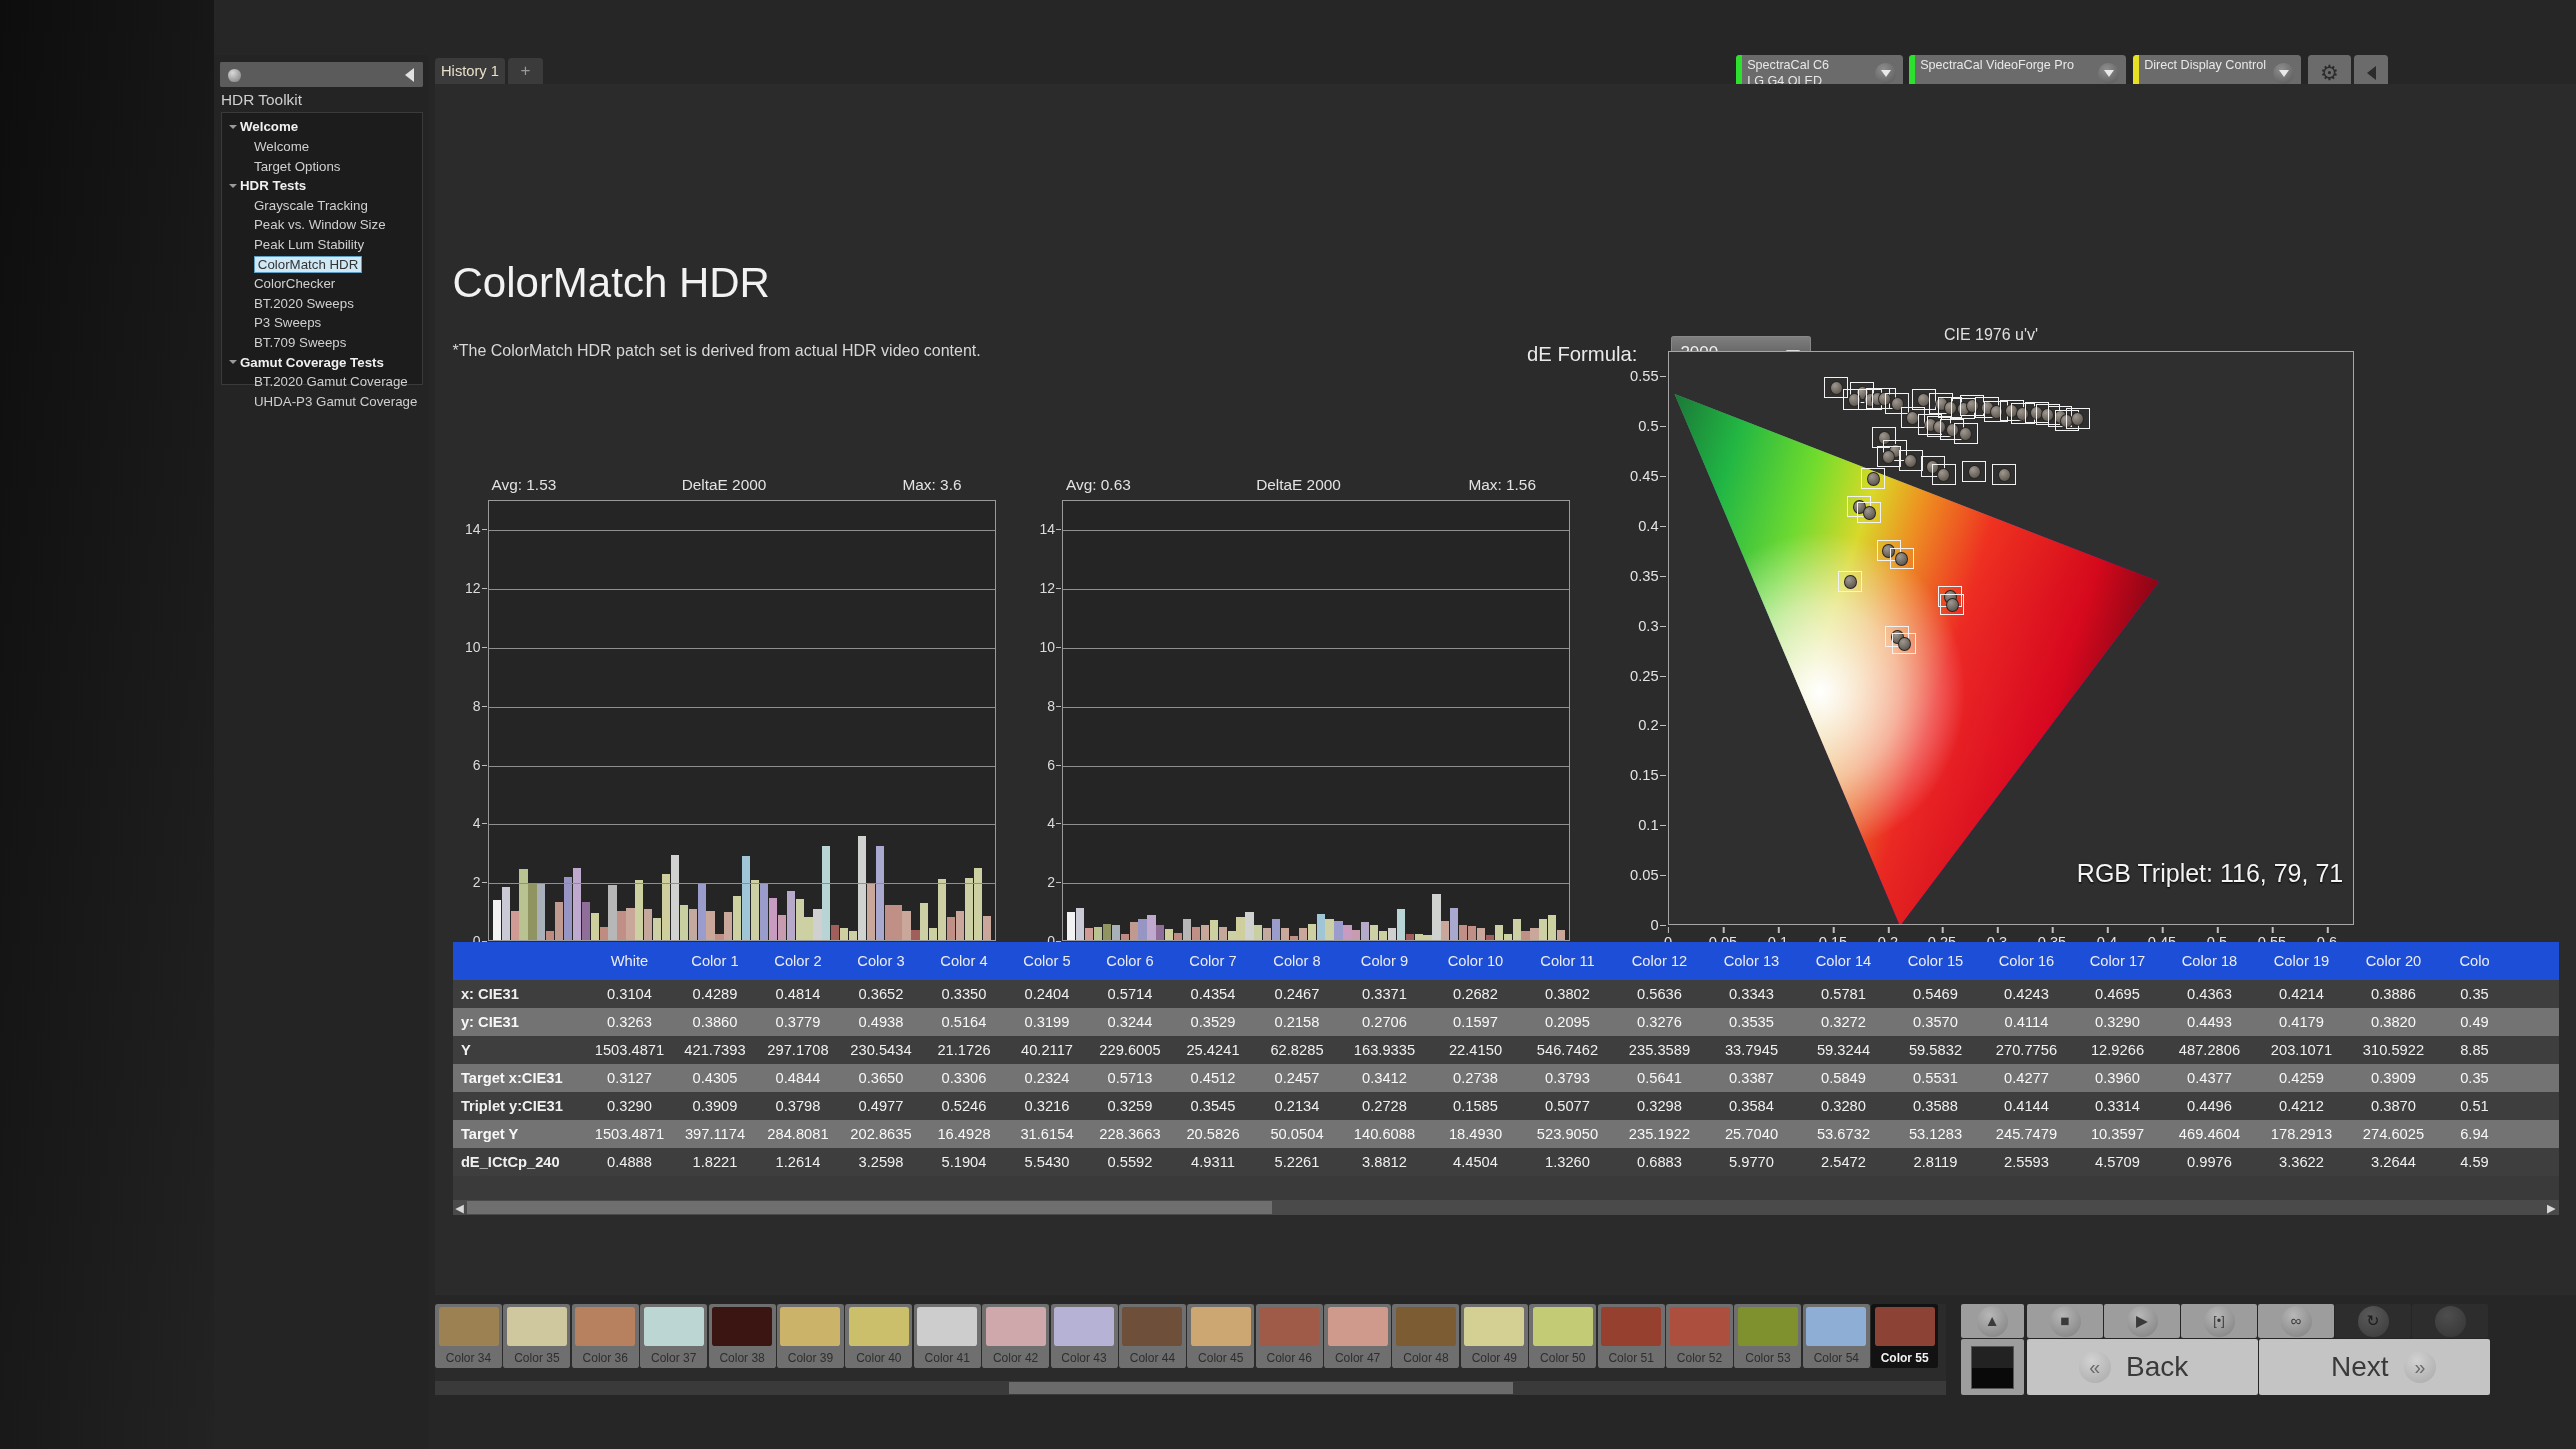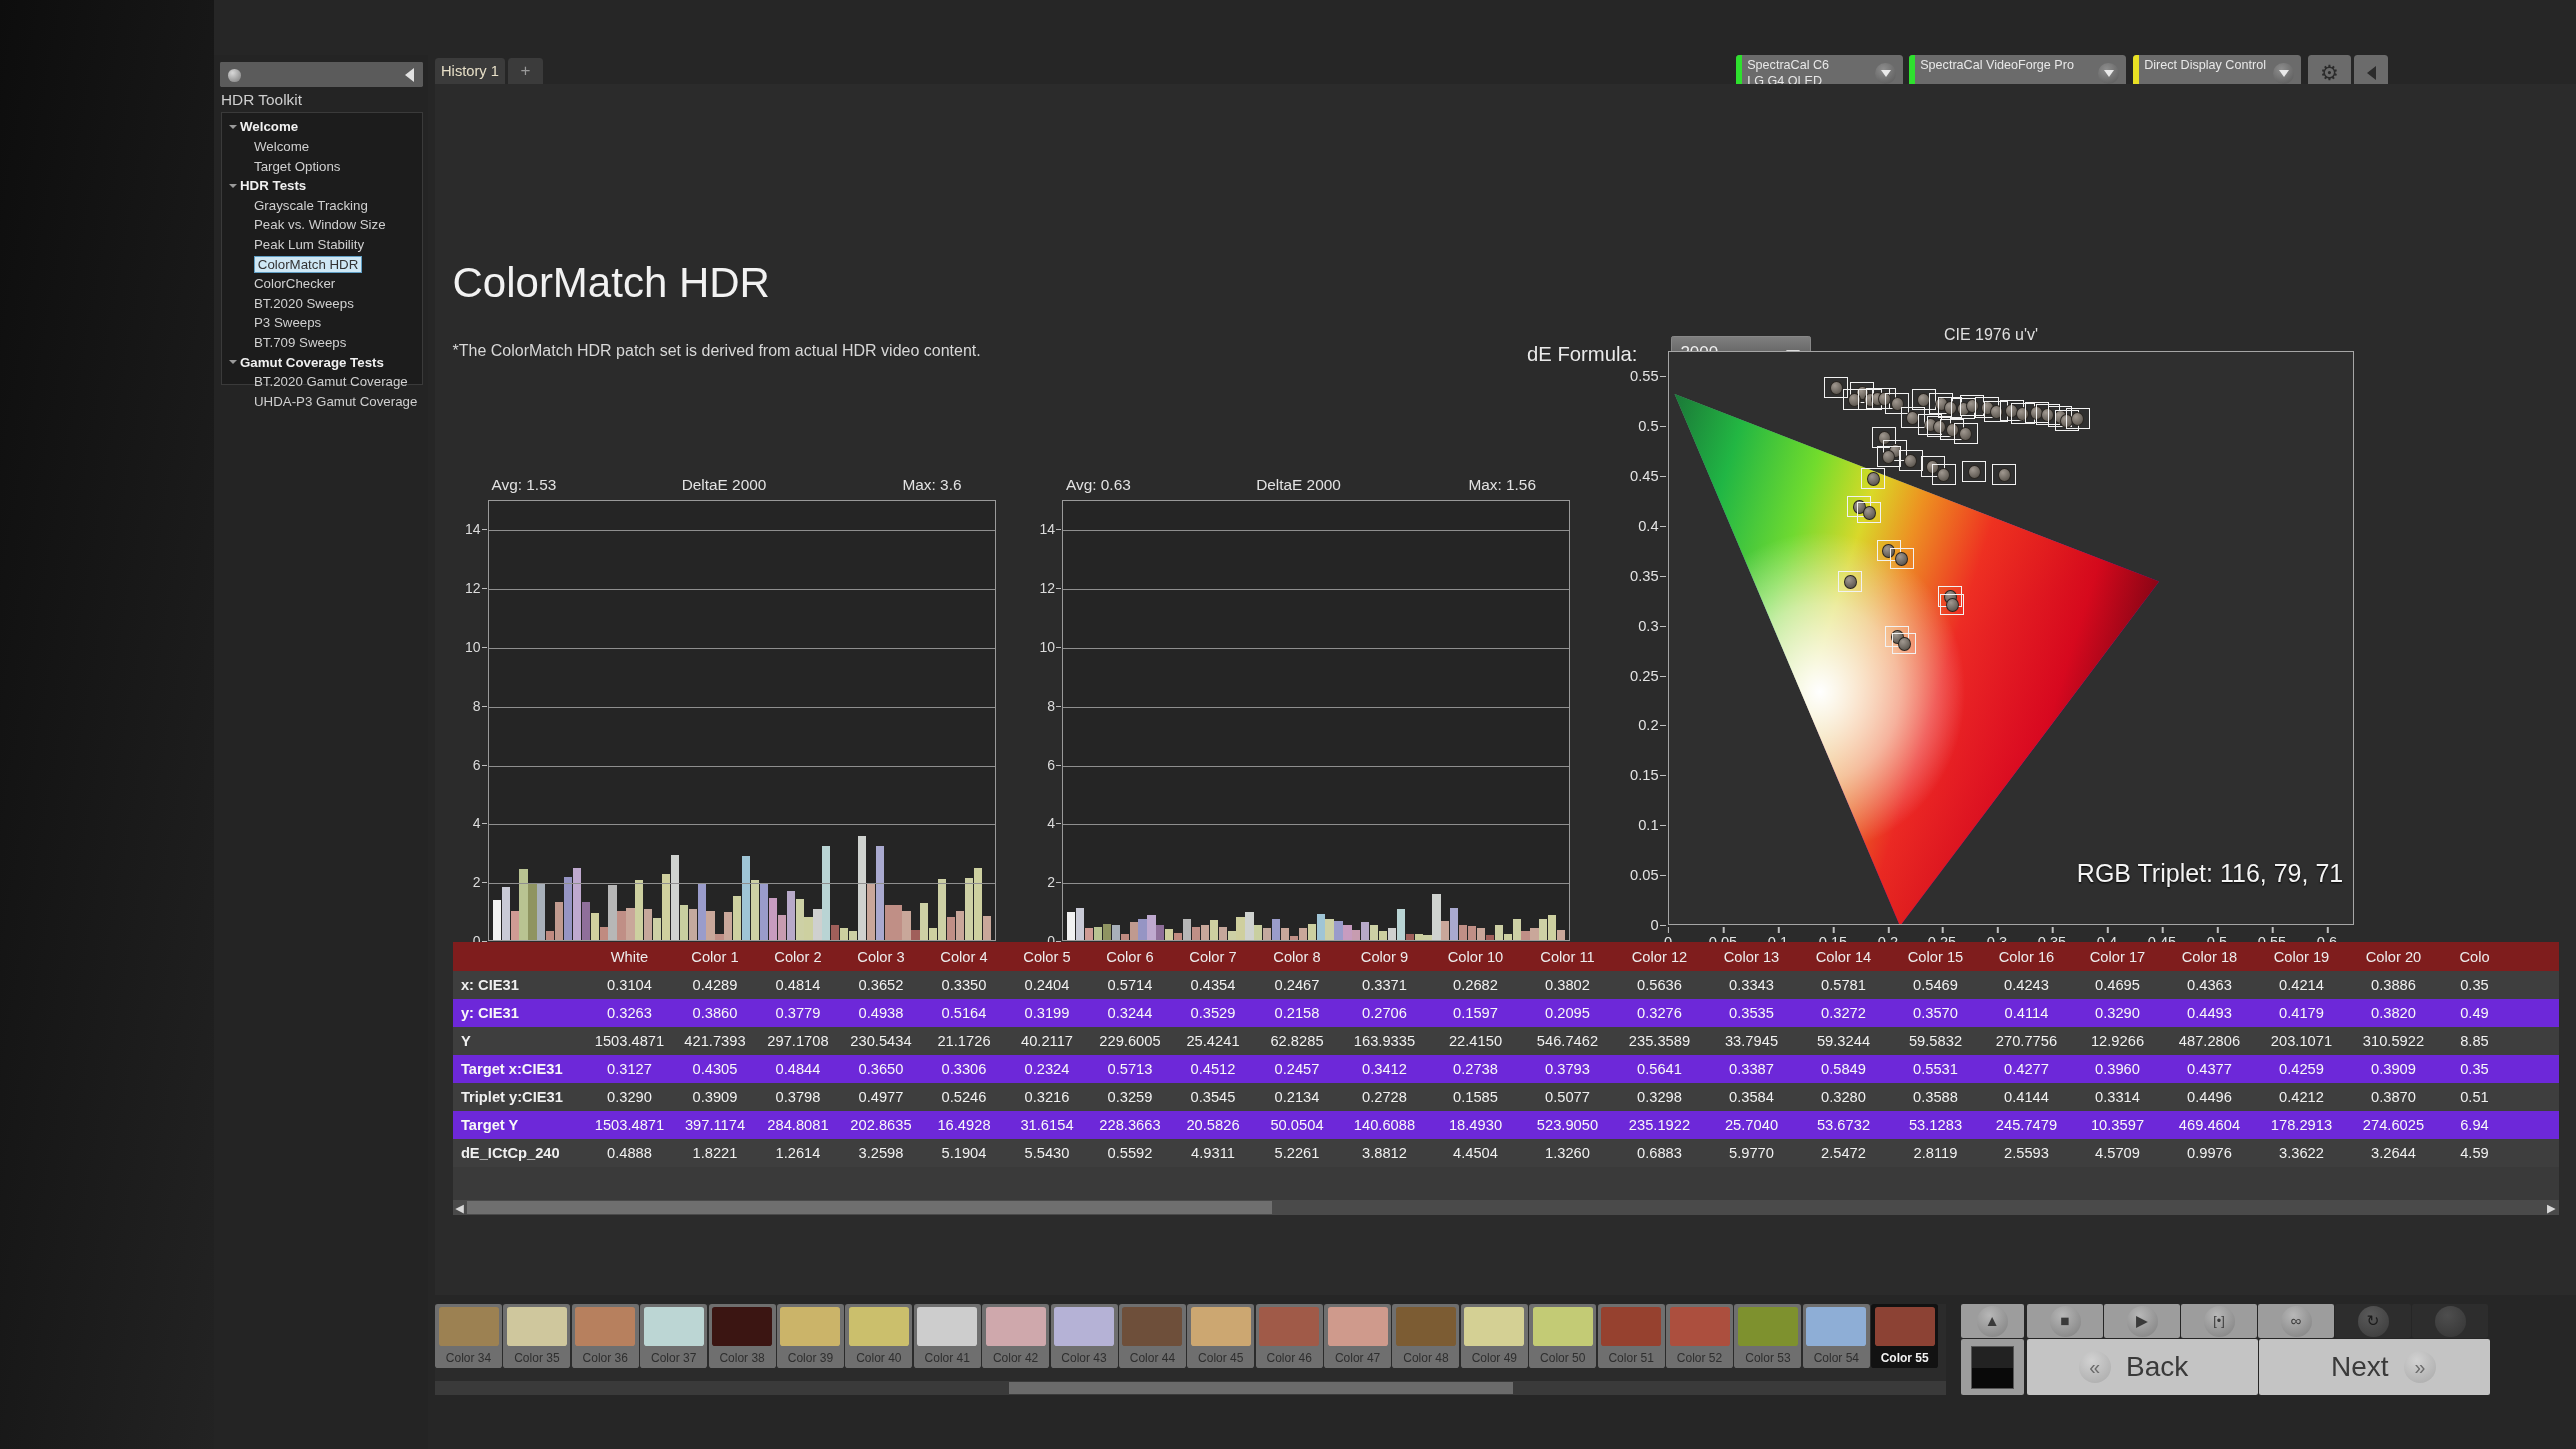--- a/index.html
+++ b/index.html
@@ -136,26 +136,26 @@
   #cie-xaxis { position:absolute; left:43px; top:601px; width:686px; height:28px;}
   #cie-xaxis .t { position:absolute; color:#e3e3e3; font-size:14.7px; transform:translateX(-50%); top:7px;}
   #cie-xaxis .t::before{content:"";position:absolute;left:50%;top:-7px;width:1.4px;height:5.6px;background:#c0c0c0;}
   #rgb-triplet { position:absolute; right:9.8px; bottom:36px; color:#f4f4f4; font-size:25px; text-shadow:0 0.7px 2.1px #000;}
   .cie-pt { position:absolute; width:12.6px; height:14px; border-radius:50%;
       background: radial-gradient(circle at 35% 30%, #a09890, #4b463f); border:0.7px solid #2a2622; }
   .cie-box { position:absolute; border:1.4px solid #f2f2f2; }
 
   
   #table { position:absolute; left:17.5px; top:858px; width:2106px; height:273px; background:#3a3a3a; }
-  #thead { display:flex; height:29px; background:#7f1d1d; }
+  #thead { display:flex; height:38px; background:#1d4ed8; }
   #thead .c { color:#ececec; font-size:14.7px; display:flex; align-items:center; justify-content:center; flex:0 0 auto;}
   .trow { display:flex; height:28px; }
   .trow .c { font-size:14.7px; display:flex; align-items:center; justify-content:center; flex:0 0 auto;}
   .trow.odd { background:#3e3e3e; }
-  .trow.even { background:#6d28d9; }
+  .trow.even { background:#737373; }
   .trow.odd .c { color:#f0f0f0; }
   .trow.even .c { color:#f8f8f8; }
   .c.lbl { justify-content:flex-start !important; padding-left:8.4px; font-weight:bold; }
   #tscroll { position:absolute; left:0; bottom:0; width:2106px; height:15.4px; background:#4a4a4a; }
   #tscroll .thumb { position:absolute; left:14px; top:1.4px; width:805px; height:12.6px; background:#6f6f6f; }
   #tscroll .lar, #tscroll .rar { position:absolute; top:2.1px; color:#d8d8d8; font-size:11.2px; }
   #tscroll .lar{left:2.8px;} #tscroll .rar{right:2.8px;}
 
   
   #swatches { position:absolute; left:221px; top:1304px; width:1511px; height:77px; background:#2b2b2b; display:flex; }

